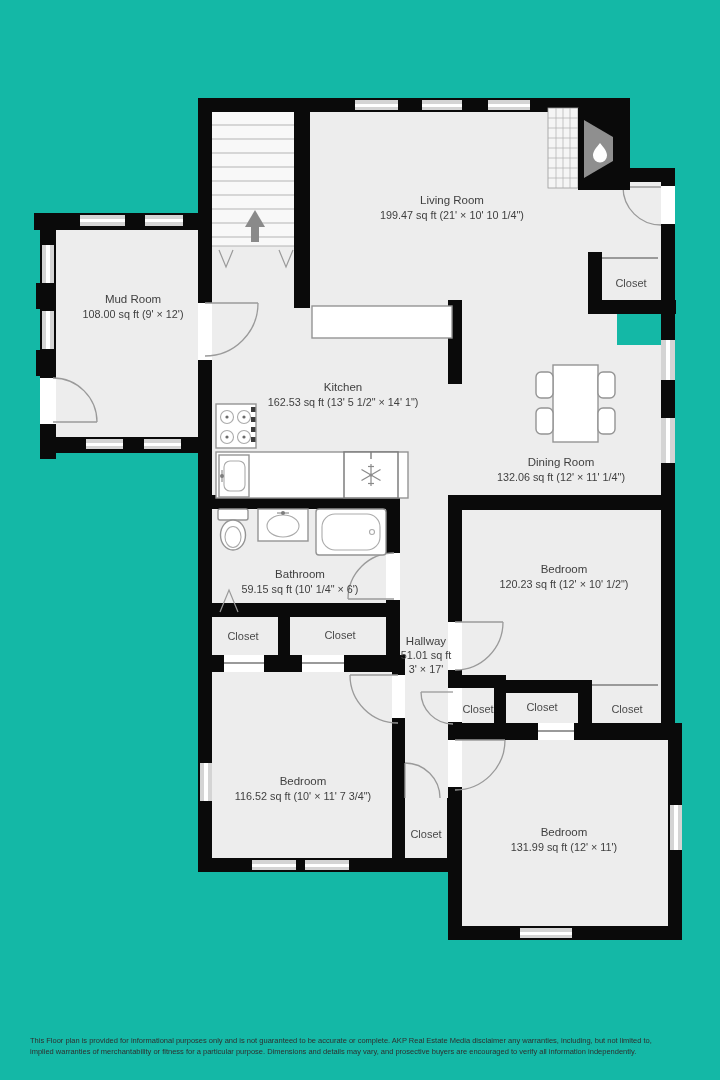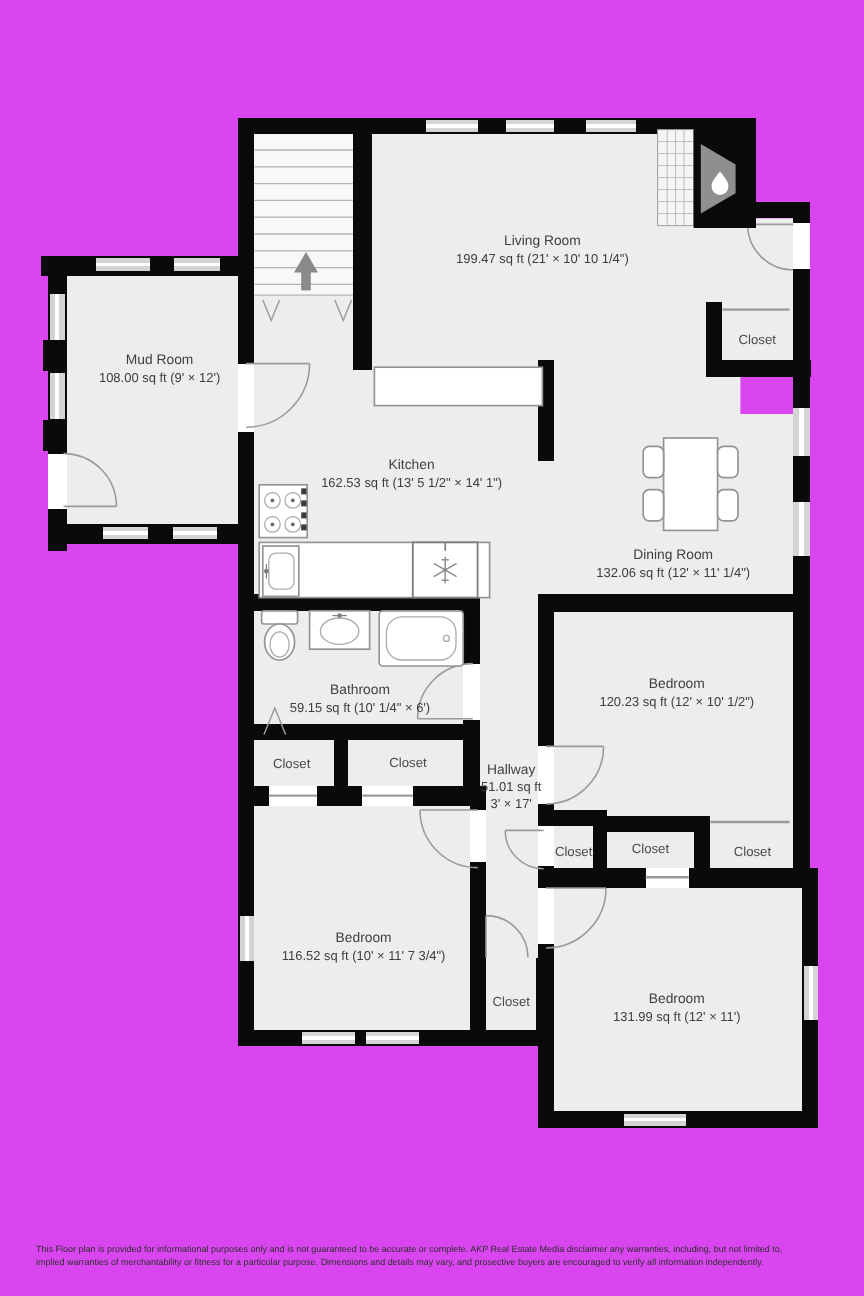--- a/index.html
+++ b/index.html
@@ -1,16 +1,16 @@
 <!DOCTYPE html>
 <html><head>
 <meta charset="utf-8">
 <style>
   html,body{margin:0;padding:0;background:#ffffff;}
-  .canvas{position:relative;width:720px;height:1080px;background:#d946ef;overflow:hidden;
+  .canvas{position:relative;width:720px;height:1080px;background:#14b8a6;overflow:hidden;
           font-family:"Liberation Sans", sans-serif;}
   svg{position:absolute;left:0;top:0;}
   .room-name{font-size:11.5px;fill:#3f3f3f;}
   .room-area{font-size:10.8px;fill:#3f3f3f;}
   .closet-label{font-size:11px;fill:#4a4a4a;}
   text{text-anchor:middle;font-family:"Liberation Sans", sans-serif;}
   .wall{fill:#0a0a0a;}
   .floor{fill:#ededed;}
   .winbase{fill:#d4d4d4;}
   .winline{fill:#ffffff;}

